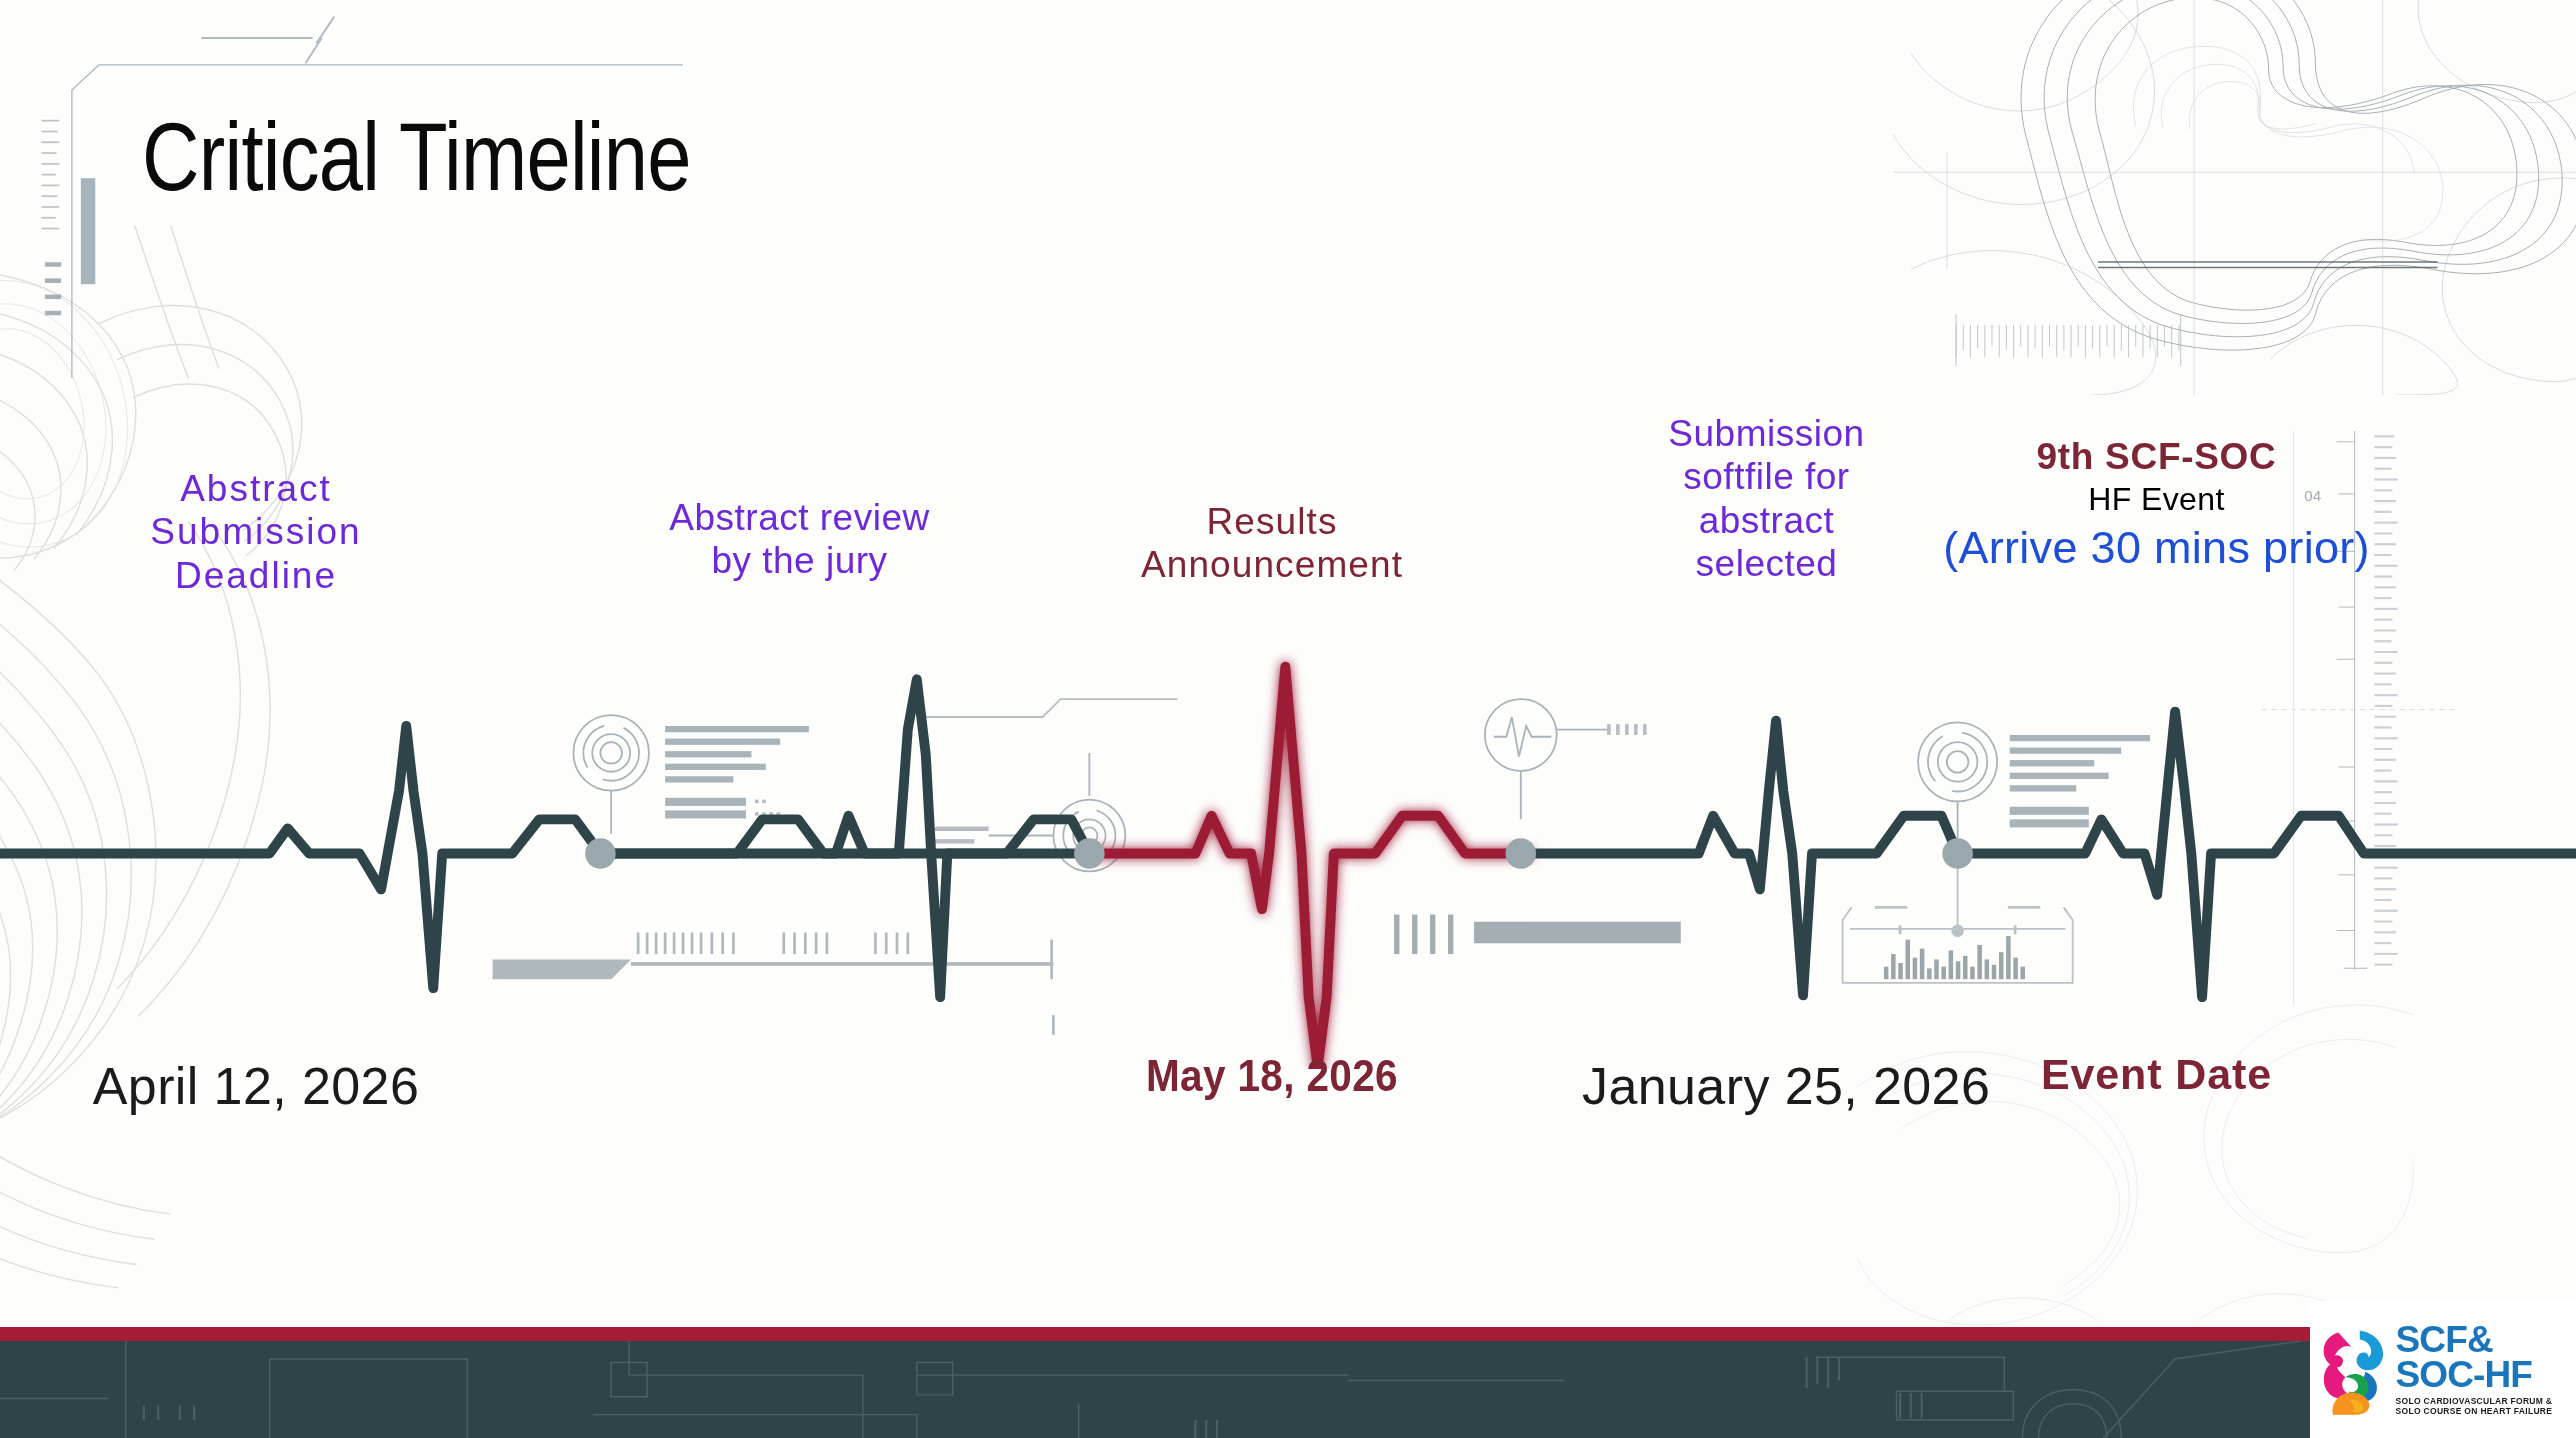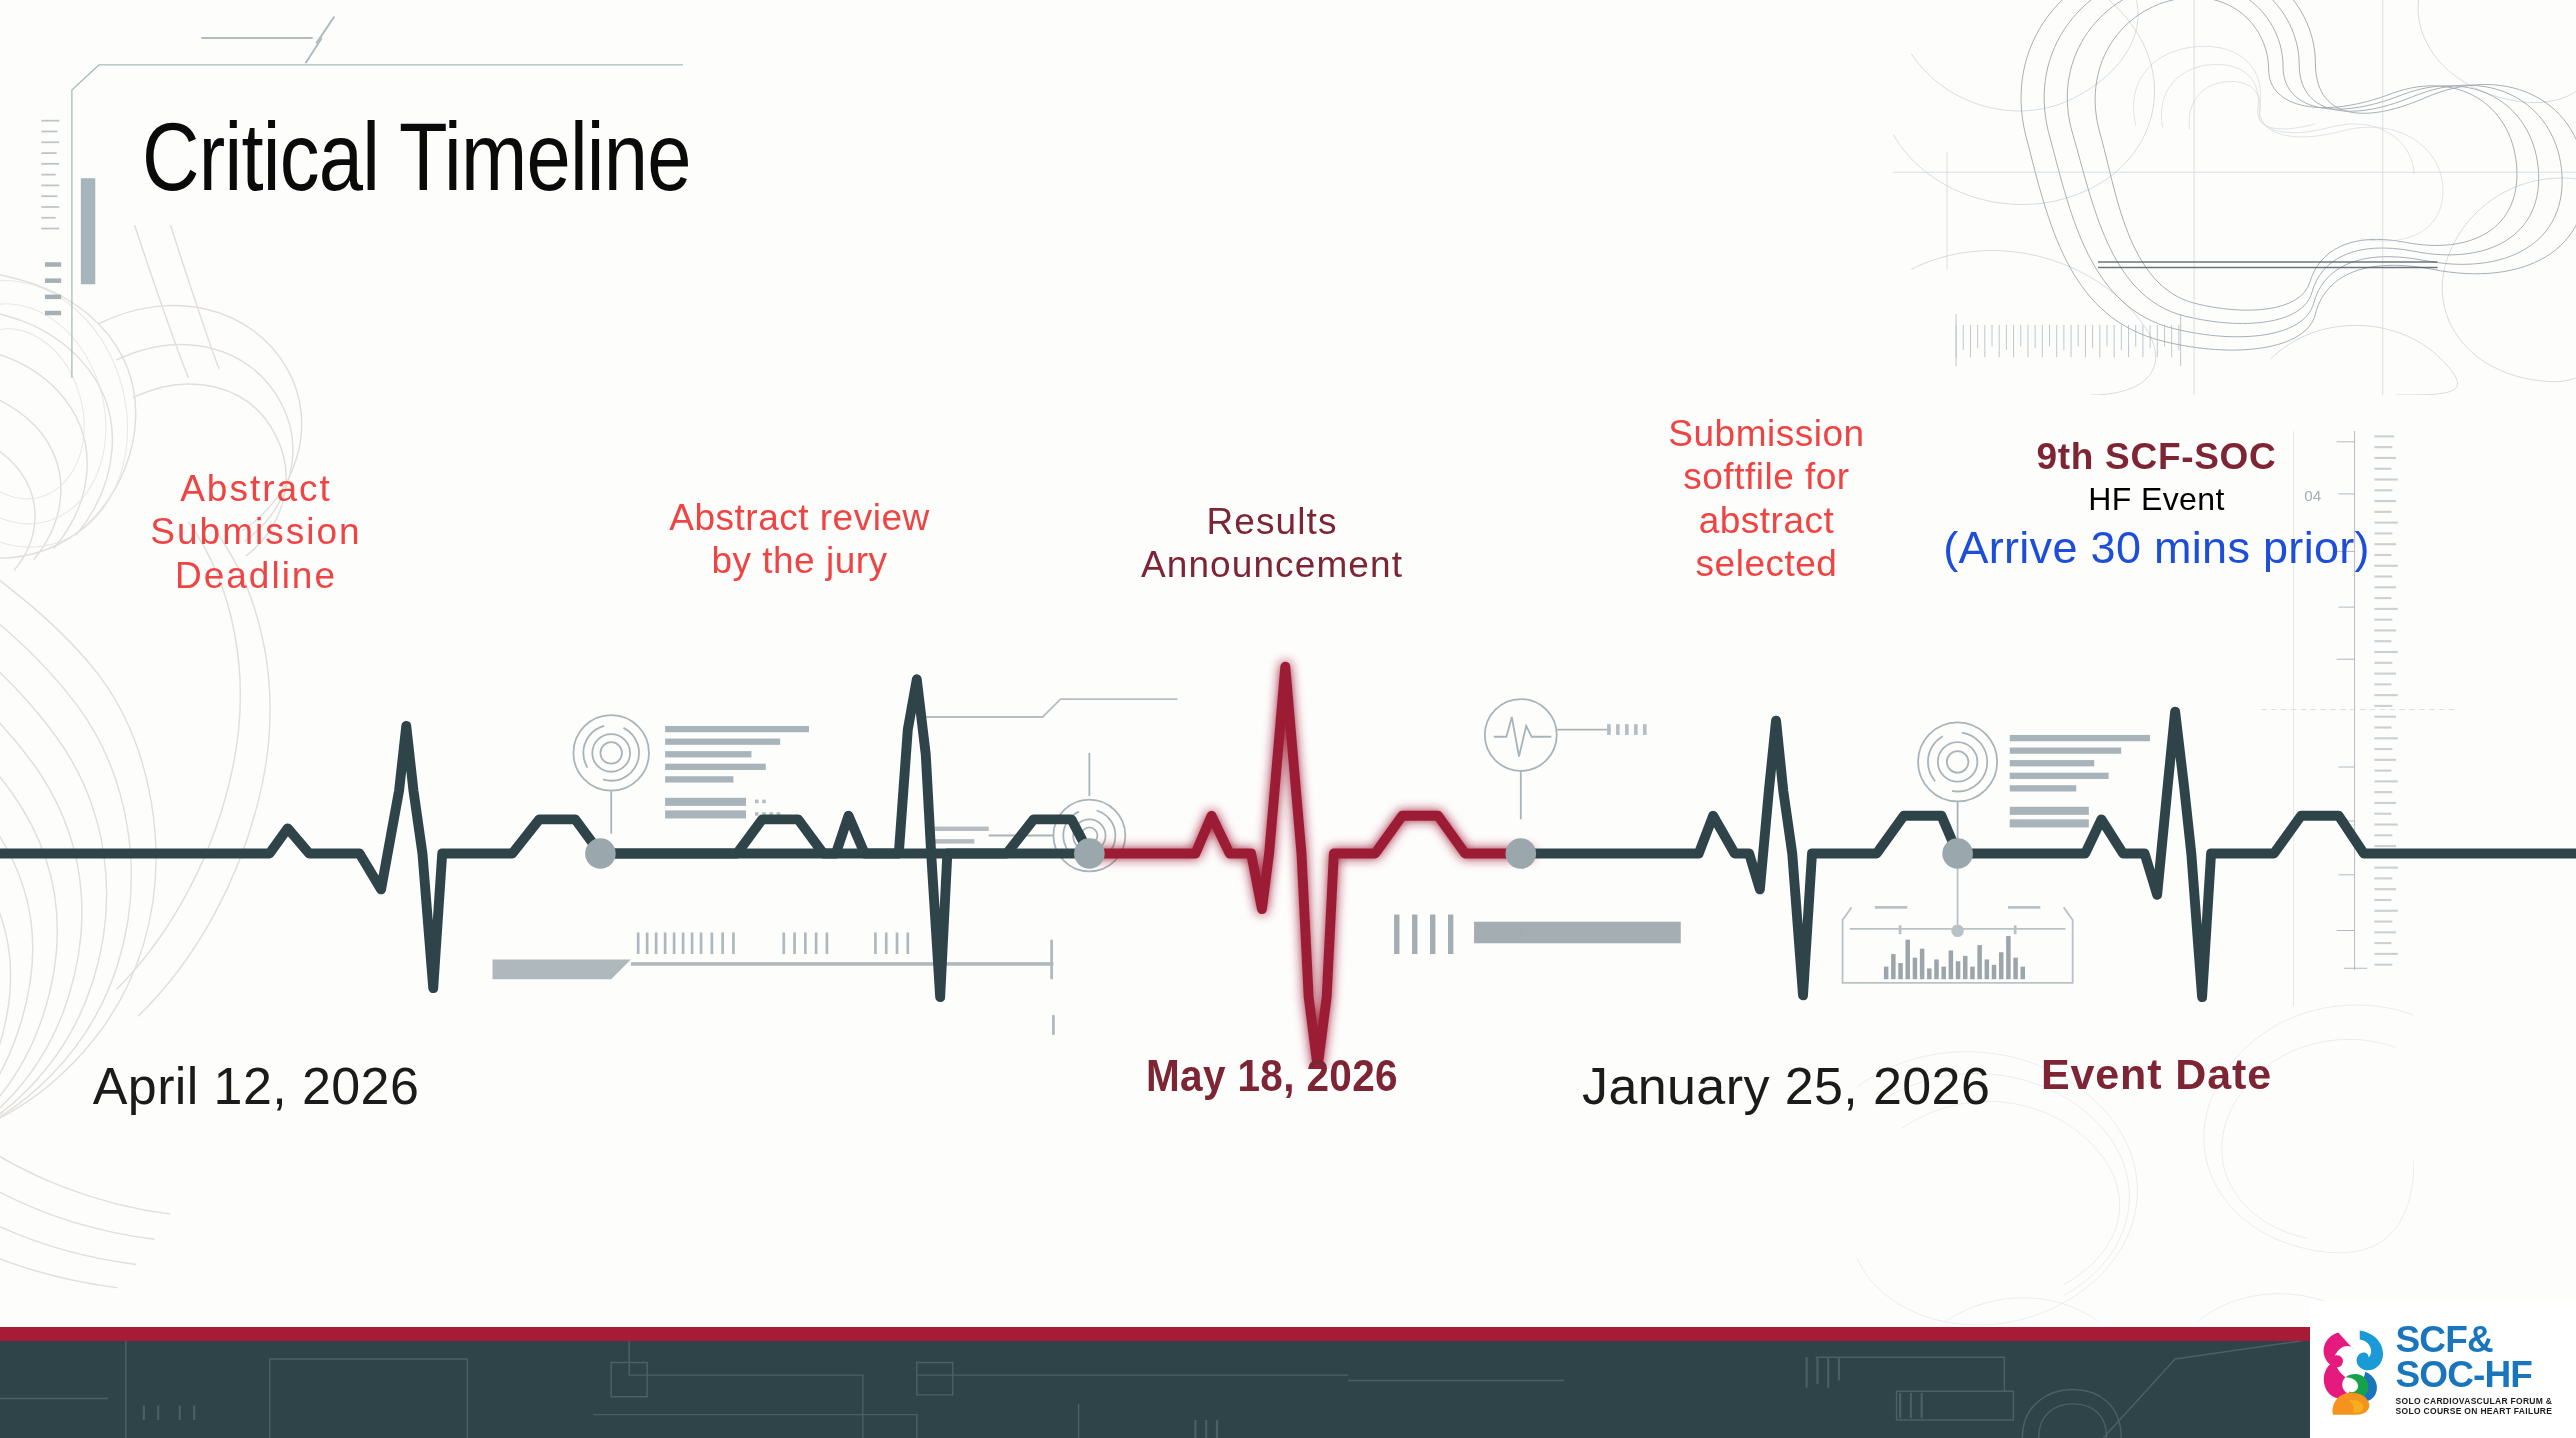--- a/index.html
+++ b/index.html
@@ -72,21 +72,21 @@
   }
 
   
   .milestone {
     position: absolute;
     text-align: center;
   }
   .ms-title {
     font-size: 37px;
     line-height: 1.17;
-    color: #ef4444;
+    color: #6d28d9;
     letter-spacing: 2px;
     white-space: pre-line;
   }
   .ms-title.red {
     color: #7d2535;
     letter-spacing: 1.1px;
   }
   .ms-title.tight { letter-spacing: 0.5px; }
   .ms-date {
     font-size: 52px;

